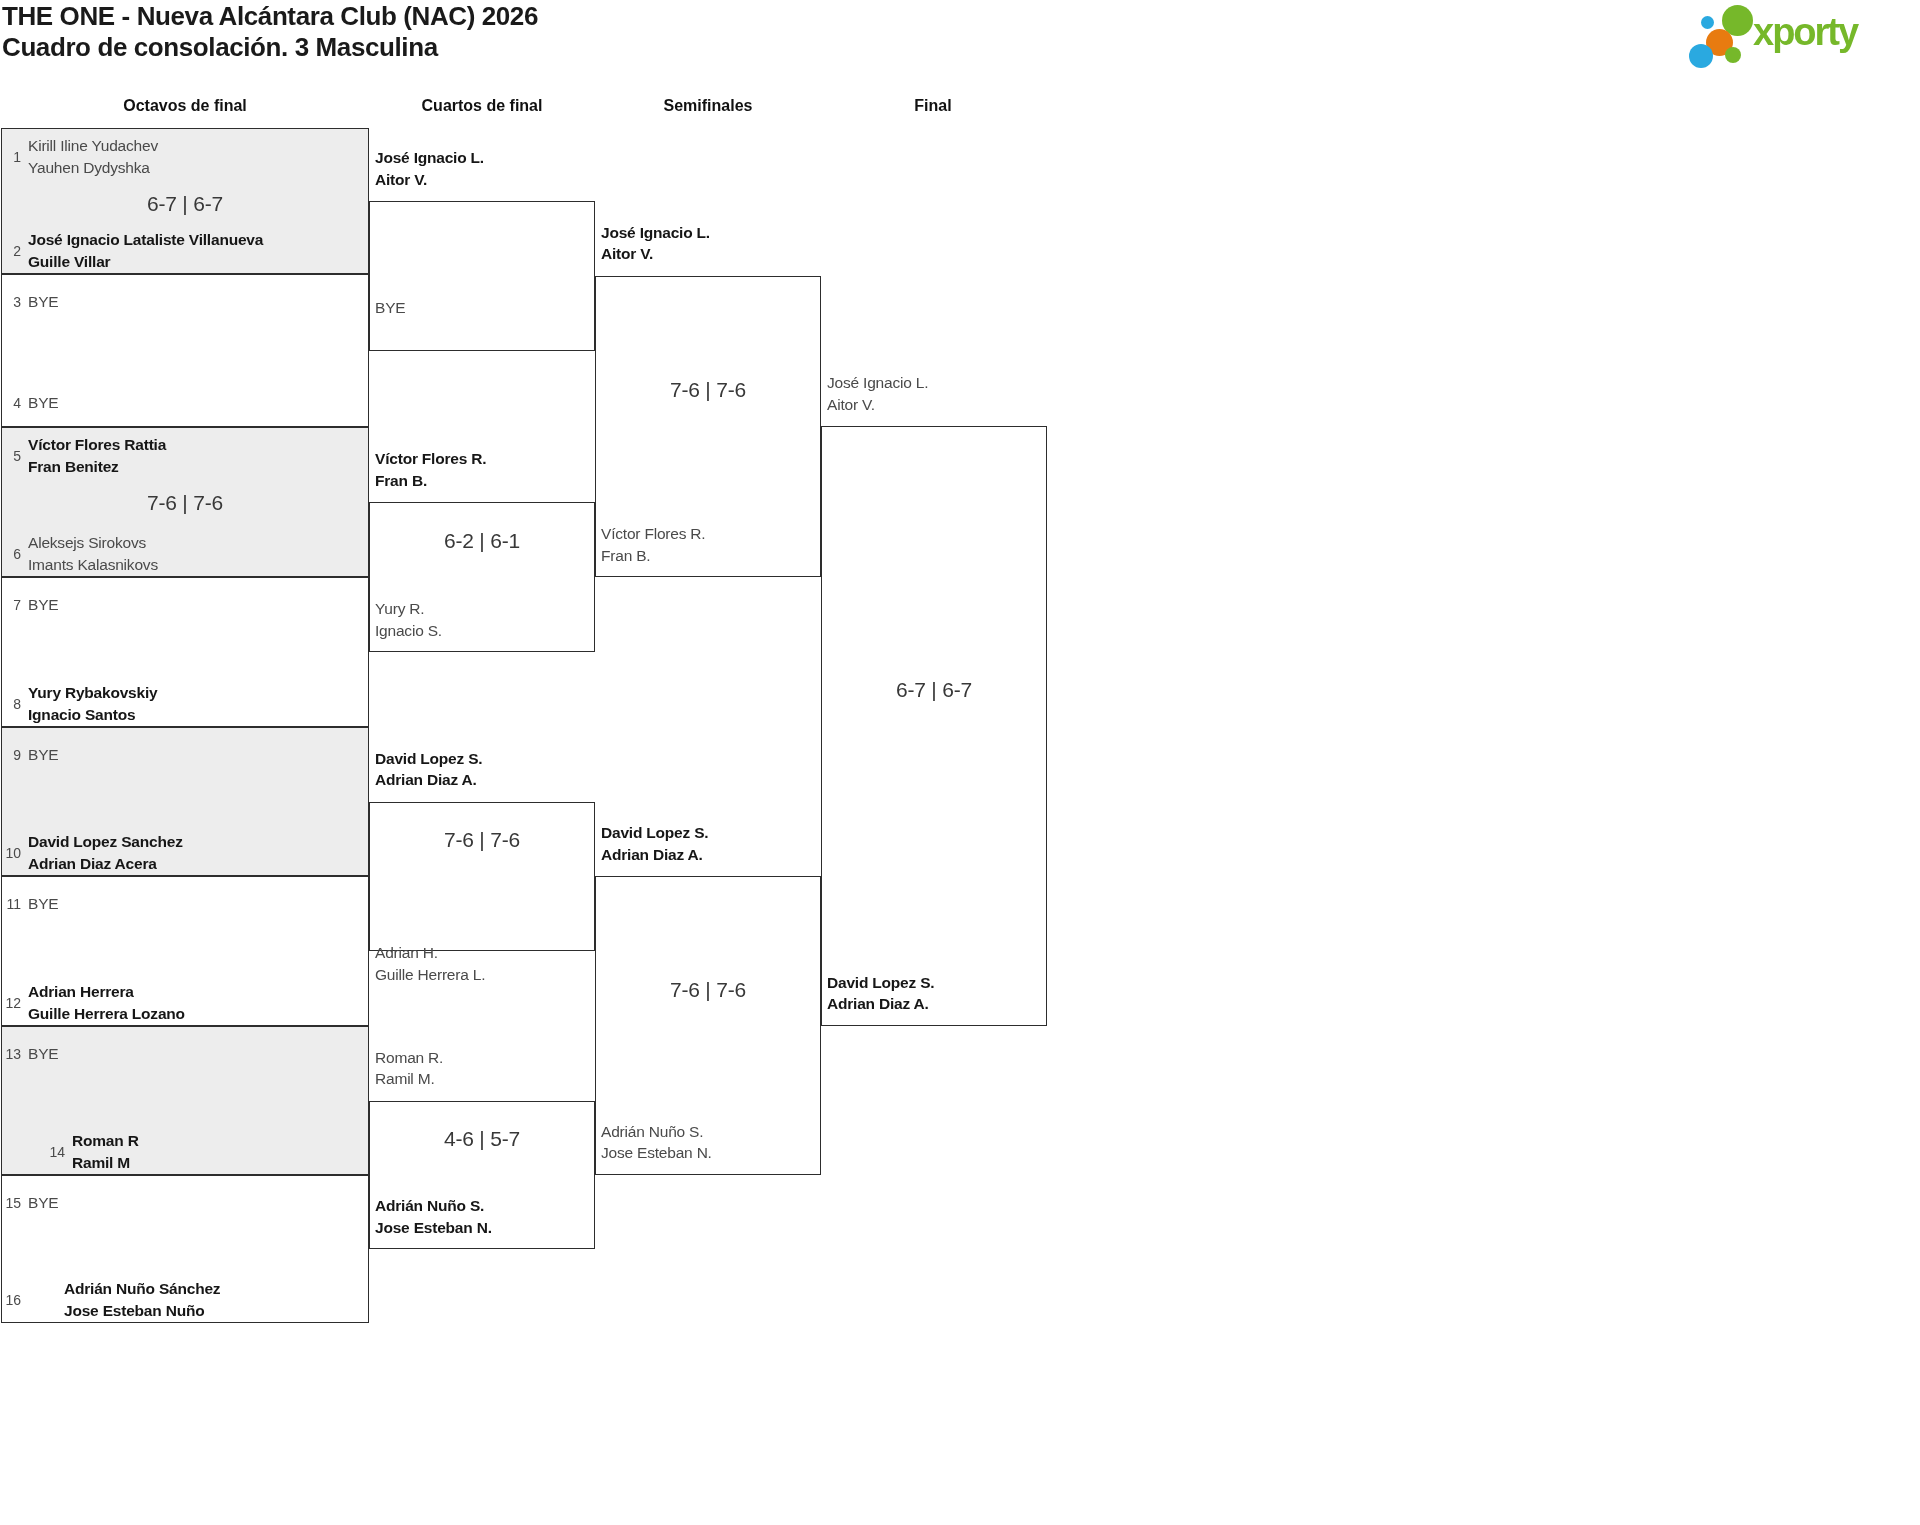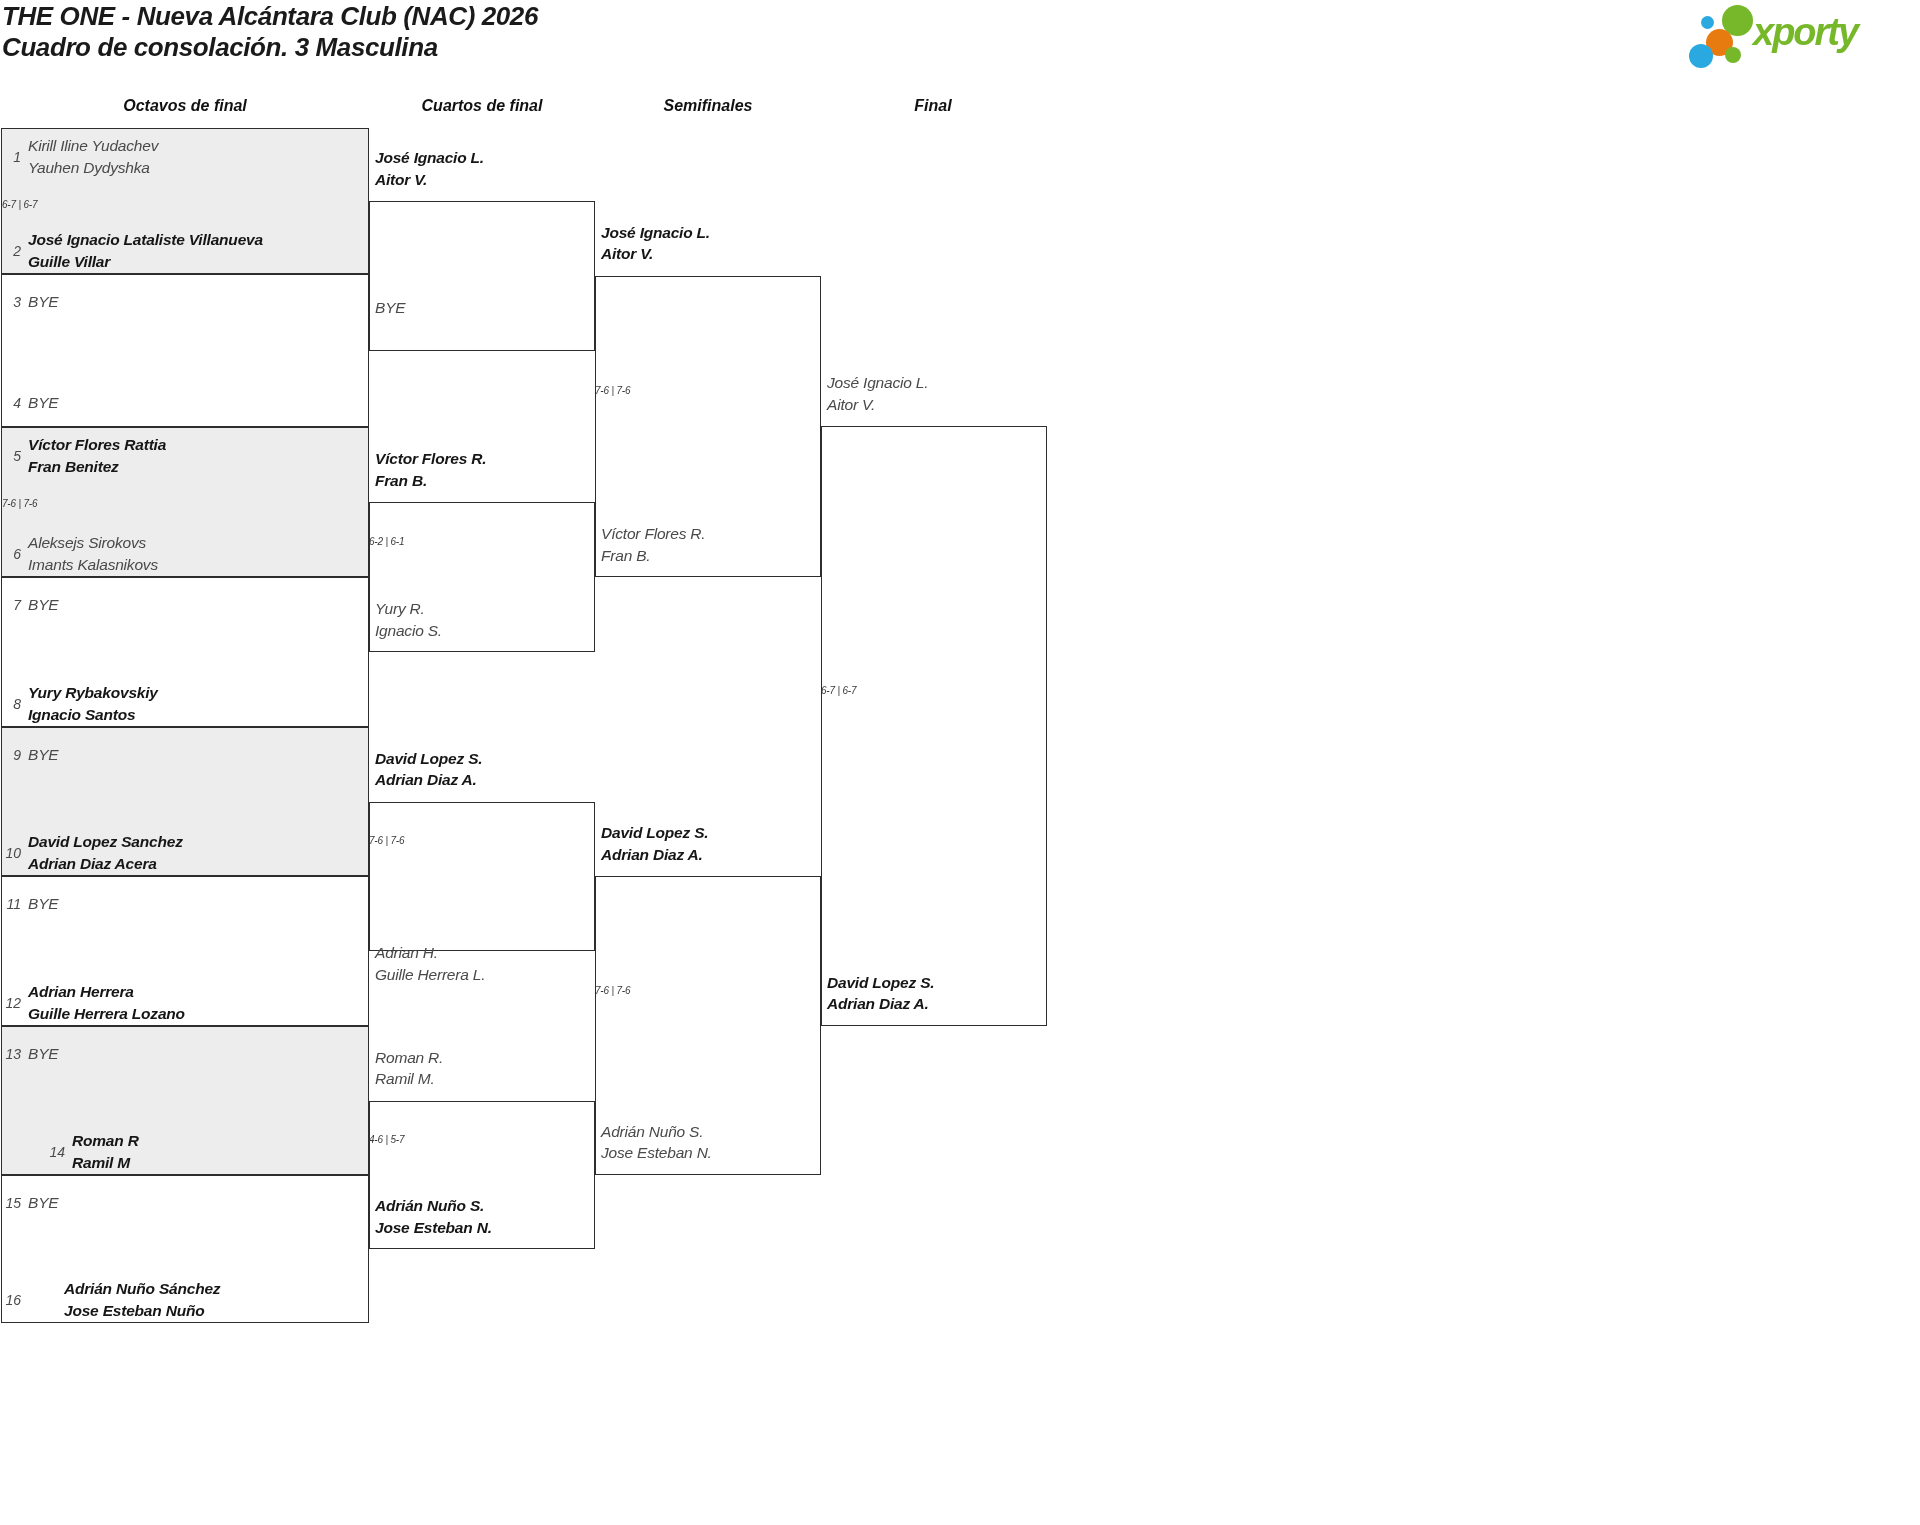--- a/index.html
+++ b/index.html
@@ -1,39 +1,39 @@
 <!DOCTYPE html>
 <html><head>
 <meta charset="utf-8">
 <style>
   html,body{margin:0;padding:0;background:#ffffff;}
   .page{
     position:relative;width:1920px;height:1419px;background:#ffffff;overflow:hidden;
-    font-family:"Liberation Sans",sans-serif;color:#161616;font-style:italic;
+    font-family:"Liberation Sans",sans-serif;color:#161616;
   }
   
   .title-block{position:absolute;left:2px;top:1px;}
   .title-line{font-size:26px;line-height:31px;font-weight:700;letter-spacing:-0.4px;color:#1a1a1a;white-space:nowrap;}
   
   .logo{position:absolute;left:1680px;top:0;width:240px;height:80px;}
   .logo .dot{position:absolute;border-radius:50%;}
   .logo .word{position:absolute;left:73px;top:8px;font-size:38px;font-weight:800;letter-spacing:-2px;line-height:48px;}
   
   .round-header{position:absolute;top:97px;transform:translateX(-50%);font-size:16px;font-weight:700;color:#111;white-space:nowrap;}
   
   #bracket{position:absolute;left:0;top:0;width:100%;height:100%;}
   .mbox{position:absolute;border:1px solid #2d2d2d;box-sizing:border-box;background:#ffffff;}
   .mbox.shaded{background:#ededed;}
   .team{position:absolute;left:0;right:0;transform:translateY(-50%);display:flex;align-items:center;}
   .seed{flex:none;width:19px;text-align:right;margin-right:7px;font-size:14px;color:#4a4a4a;}
   .names{min-width:0;}
   .nline{font-size:15.5px;line-height:21.5px;letter-spacing:-0.2px;white-space:nowrap;}
   .nline.w{font-weight:700;color:#161616;}
   .nline.l{font-weight:400;color:#4a4a4a;}
-  .scoreline{position:absolute;text-align:left;transform:translateY(-50%);font-size:10px;color:#383838;letter-spacing:-0.2px;}
+  .scoreline{position:absolute;text-align:center;transform:translateY(-50%);font-size:21px;color:#383838;letter-spacing:-0.2px;}
   .adv{position:absolute;height:44px;}
 </style>
 </head>
 <body>
 
 <div class="page">
 
   <div class="title-block">
     <div class="title-line">THE ONE - Nueva Alcántara Club (NAC) 2026</div>
     <div class="title-line">Cuadro de consolación. 3 Masculina</div>

